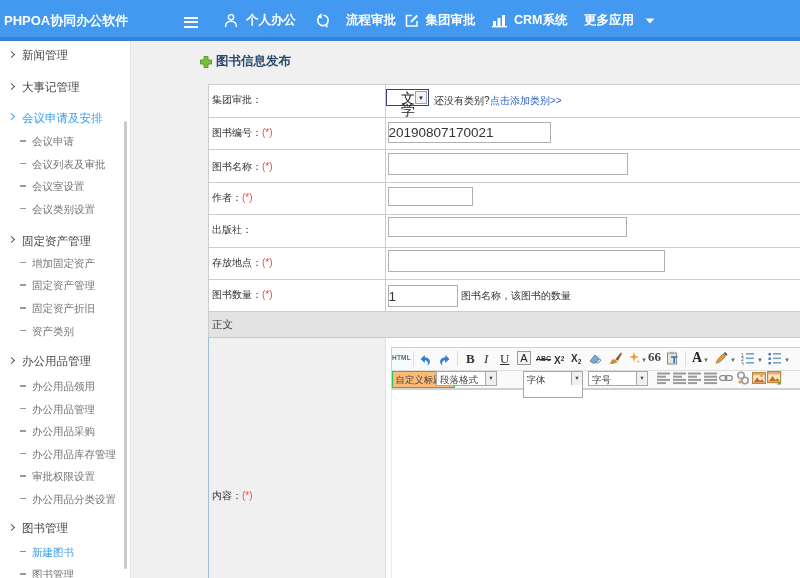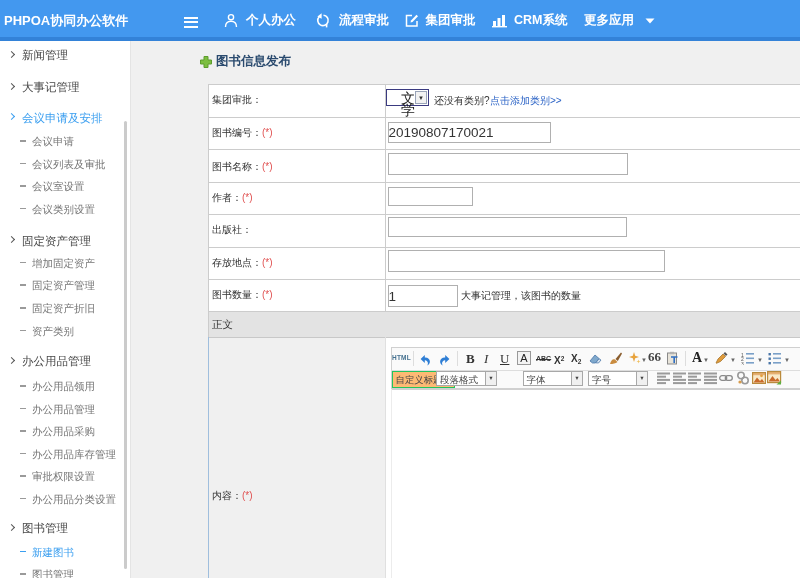--- a/index.html
+++ b/index.html
@@ -38,21 +38,21 @@
     <circle cx="7" cy="4.2" r="2.6" fill="none" stroke="#fff" stroke-width="1.4"></circle>
     <path d="M1.5 14 C1.5 9.8 4 8.2 7 8.2 C10 8.2 12.5 9.8 12.5 14" fill="none" stroke="#fff" stroke-width="1.4"></path>
   </svg>
   <span class="a t" style="left:246px;">个人办公</span>
 
   <svg class="a" style="left:316px;top:13px" width="15" height="15" viewBox="0 0 15 15">
     <path d="M3.2 3.8 A5.2 5.2 0 1 0 7.5 2.2" fill="none" stroke="#fff" stroke-width="1.6"></path>
     <path d="M5.6 0.3 L5.6 5.8 L1.4 3.4 Z" fill="#fff"></path>
     <rect x="9.8" y="11.2" width="1.6" height="3.2" fill="#fff"></rect>
   </svg>
-  <span class="a t" style="left:339px;">流程审批</span>
+  <span class="a t" style="left:346px;">流程审批</span>
 
   <svg class="a" style="left:405px;top:13px" width="14" height="15" viewBox="0 0 14 15">
     <path d="M12 8 L12 13 L1.5 13 L1.5 2.5 L7 2.5" fill="none" stroke="#fff" stroke-width="1.5"></path>
     <path d="M5.5 9.5 L7.5 9 L13 3.2 L11.5 1.8 L6 7.5 Z" fill="#fff"></path>
   </svg>
   <span class="a t" style="left:425.5px;">集团审批</span>
 
   <svg class="a" style="left:492px;top:13px" width="16" height="15" viewBox="0 0 16 15">
     <rect x="1" y="8" width="3" height="5" fill="#fff"></rect>
     <rect x="5.5" y="5" width="3" height="8" fill="#fff"></rect>
@@ -157,21 +157,21 @@
 </div>
 <div class="lbl" style="left:434px;top:95px">还没有类别?</div>
 <div class="lbl" style="left:490px;top:95px;color:#2b63c6">点击添加类别&gt;&gt;</div>
 
 <div class="inp" style="left:387.5px;top:121.5px;width:163px;height:21.5px;line-height:20px">20190807170021</div>
 <div class="inp" style="left:387.5px;top:153px;width:240px;height:22px;"></div>
 <div class="inp" style="left:387.5px;top:186.5px;width:85.5px;height:19px;"></div>
 <div class="inp" style="left:387.5px;top:217px;width:239.5px;height:20px;"></div>
 <div class="inp" style="left:387.5px;top:250px;width:277px;height:21.5px;"></div>
 <div class="inp" style="left:387.5px;top:284.5px;width:70px;height:22px;line-height:21px">1</div>
-<div class="lbl" style="left:461px;top:290px">大事记管理，该图书的数量</div>
+<div class="lbl" style="left:461px;top:290px">图书名称，该图书的数量</div>
 
 <div class="a" style="left:390.5px;top:347px;width:409.5px;height:42px;background:#fafafa;border:1px solid #d0d0d0;border-right:none"></div>
 <div class="hl" style="left:390.5px;top:369.5px;width:409.5px;background:#ddd"></div>
 <div class="hl" style="left:390.5px;top:389px;width:409.5px;background:#d0d0d0"></div>
 
 <div class="vl" style="left:390.5px;top:389px;height:189px;background:#ececec"></div>
 
 <div id="tb1">
 <div class="a" style="left:392px;top:354px;font-size:6.5px;font-weight:bold;color:#44708f;letter-spacing:0.2px">HTML</div>
 <div class="vl" style="left:413px;top:351px;height:15px;background:#ddd"></div>
@@ -238,21 +238,21 @@
 
 <div id="tb2">
     <div class="a" style="left:392px;top:370.5px;width:62.5px;height:17px;border:1px solid #22c55e;background:#fdba74">
  <span class="a" style="left:2.5px;top:2px;font-size:9.4px;color:#444;line-height:11px;white-space:nowrap">自定义标题</span>
  <span class="a" style="right:0;top:0;width:11px;height:13px;border-left:1px solid #a8a8a8;background:#f0f0f0;font-size:5.5px;color:#444;text-align:center;line-height:13px">▼</span>
 </div>
 <div class="a" style="left:436px;top:370.5px;width:61px;height:15px;border:1px solid #a8a8a8;background:#fff">
  <span class="a" style="left:3px;top:2px;font-size:9.5px;color:#444;line-height:11px;white-space:nowrap">段落格式</span>
  <span class="a" style="right:0;top:0;width:11px;height:13px;border-left:1px solid #a8a8a8;background:#f0f0f0;font-size:5.5px;color:#444;text-align:center;line-height:13px">▼</span>
 </div>
-<div class="a" style="left:522.5px;top:370.5px;width:60.5px;height:15px;border:1px solid #a8a8a8;background:#fff">
+<div class="a" style="left:522.5px;top:370.5px;width:60.5px;height:27px;border:1px solid #a8a8a8;background:#fff">
  <span class="a" style="left:3px;top:2px;font-size:9.5px;color:#444;line-height:11px;white-space:nowrap">字体</span>
  <span class="a" style="right:0;top:0;width:11px;height:13px;border-left:1px solid #a8a8a8;background:#f0f0f0;font-size:5.5px;color:#444;text-align:center;line-height:13px">▼</span>
 </div>
 <div class="a" style="left:588px;top:370.5px;width:60px;height:15px;border:1px solid #a8a8a8;background:#fff">
  <span class="a" style="left:3px;top:2px;font-size:9.5px;color:#444;line-height:11px;white-space:nowrap">字号</span>
  <span class="a" style="right:0;top:0;width:11px;height:13px;border-left:1px solid #a8a8a8;background:#f0f0f0;font-size:5.5px;color:#444;text-align:center;line-height:13px">▼</span>
 </div>
 <svg class="a" style="left:657px;top:372px" width="14" height="13" viewBox="0 0 14 13">
       <rect x="0" y="0.5" width="13" height="2" fill="#9a9a9a"></rect>
       <rect x="0" y="3.7" width="9" height="2" fill="#9a9a9a"></rect>

